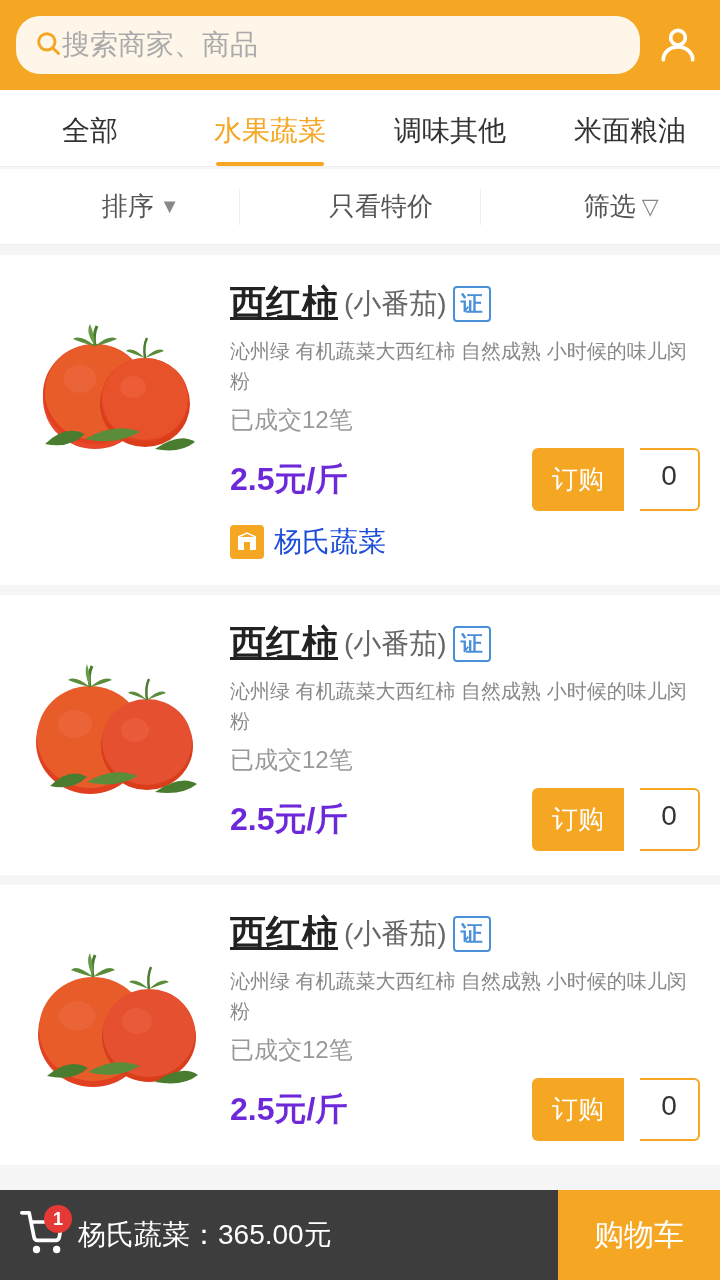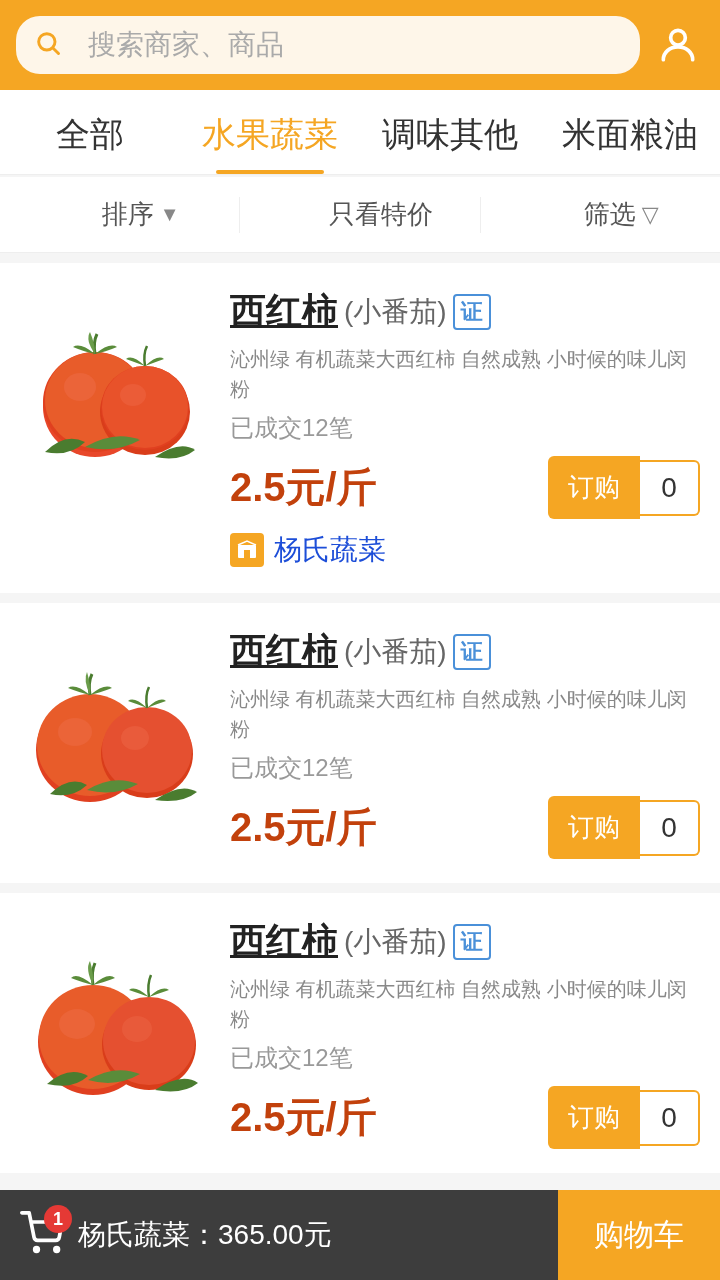--- a/index.html
+++ b/index.html
@@ -1,29 +1,29 @@
 <!DOCTYPE html>
 <html><head>
   <meta charset="utf-8">
   <meta name="viewport" content="width=720, initial-scale=1">
   <style>
     * { box-sizing: border-box; margin: 0; padding: 0; }
     body { width: 720px; min-height: 1280px; font-family: -apple-system, 'PingFang SC', 'Helvetica Neue', Arial, sans-serif; background: #f5f5f5; display: flex; flex-direction: column; }
 
     
     .header { background: #f5a623; padding: 16px 16px; display: flex; align-items: center; gap: 12px; }
-    .search-bar { flex: 1; background: rgba(255,255,255,0.9); border-radius: 24px; display: flex; align-items: center; padding: 10px 18px; gap: 26px; }
+    .search-bar { flex: 1; background: rgba(255,255,255,0.9); border-radius: 24px; display: flex; align-items: center; padding: 10px 18px; gap: 0; }
     .search-bar .search-icon-svg { width: 28px; height: 28px; color: #f5a623; }
     .search-placeholder { color: #aaa; font-size: 28px; }
     .user-icon-wrap { width: 52px; height: 52px; display: flex; align-items: center; justify-content: center; }
     .user-icon-svg { width: 44px; height: 44px; color: white; }
 
     
     .category-tabs { background: white; display: flex; align-items: center; border-bottom: 1px solid #eee; overflow-x: auto; }
-    .category-tab { flex: 1; text-align: center; padding: 22px 8px 16px; font-size: 34px; color: #333; white-space: nowrap; position: relative; min-width: 0; }
+    .category-tab { flex: 1; text-align: center; padding: 22px 8px 16px; font-size: 28px; color: #333; white-space: nowrap; position: relative; min-width: 0; }
     .category-tab.active { color: #f5a623; }
     .category-tab.active::after { content: ''; position: absolute; bottom: 0; left: 20%; width: 60%; height: 4px; background: #f5a623; border-radius: 2px; }
 
     
     .filter-bar { background: white; display: flex; align-items: center; border-bottom: 1px solid #eee; margin-top: 2px; }
     .filter-btn { flex: 1; text-align: center; padding: 20px 0; font-size: 26px; color: #555; display: flex; align-items: center; justify-content: center; gap: 6px; margin-left: 42px; }
     .filter-divider { width: 1px; height: 36px; background: #eee; }
 
     
     .product-list { flex: 1; background: #f5f5f5; display: flex; flex-direction: column; gap: 10px; padding: 10px 0; }
@@ -34,22 +34,22 @@
     .product-info { flex: 1; display: flex; flex-direction: column; gap: 8px; }
 
     .product-title-row { display: flex; align-items: center; flex-wrap: wrap; gap: 6px; }
     .product-name { font-size: 36px; font-weight: bold; color: #222; text-decoration: underline; }
     .product-subtitle { font-size: 28px; color: #666; }
     .cert-badge { border: 2px solid #4a90d9; border-radius: 4px; color: #4a90d9; font-size: 22px; padding: 1px 6px; font-weight: bold; }
 
     .product-desc { font-size: 20px; color: #888; line-height: 1.5; }
     .product-sales { font-size: 24px; color: #999; }
     .product-price-row { display: flex; align-items: center; justify-content: space-between; margin-top: 4px; }
-    .product-price { font-size: 40px; color: #c2410c; font-weight: bold; }
-    .order-btn-group { display: flex; align-items: center; gap: 0; }
+    .product-price { font-size: 32px; color: #6d28d9; font-weight: bold; }
+    .order-btn-group { display: flex; gap: 16px; }
     .order-btn { background: #f5a623; color: white; border: none; padding: 14px 20px; font-size: 26px; border-radius: 6px 0 0 6px; cursor: pointer; }
     .order-count { border: 2px solid #f5a623; padding: 10px 20px; font-size: 28px; color: #333; border-left: none; border-radius: 0 6px 6px 0; min-width: 60px; text-align: center; background: white; }
 
     .merchant-row { display: flex; align-items: center; gap: 10px; margin-top: 4px; }
     .merchant-icon { width: 34px; height: 34px; background: #f5a623; border-radius: 4px; display: flex; align-items: center; justify-content: center; }
     .merchant-icon svg { width: 24px; height: 24px; fill: white; }
     .merchant-name { font-size: 28px; color: #1d4ed8; }
 
     
     .cart-bar { background: #3d3d3d; display: flex; align-items: center; height: 90px; }

